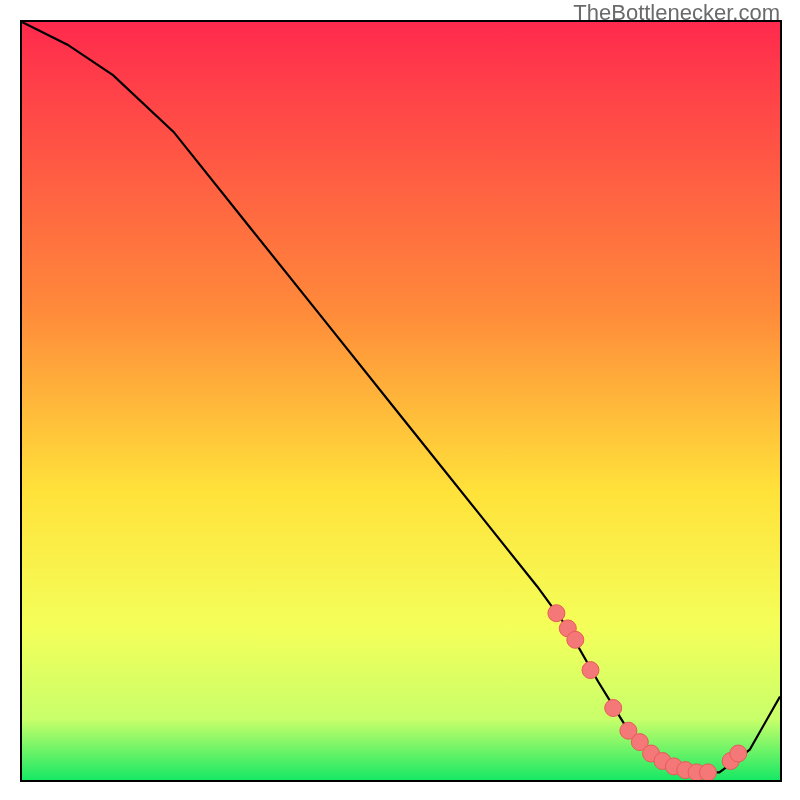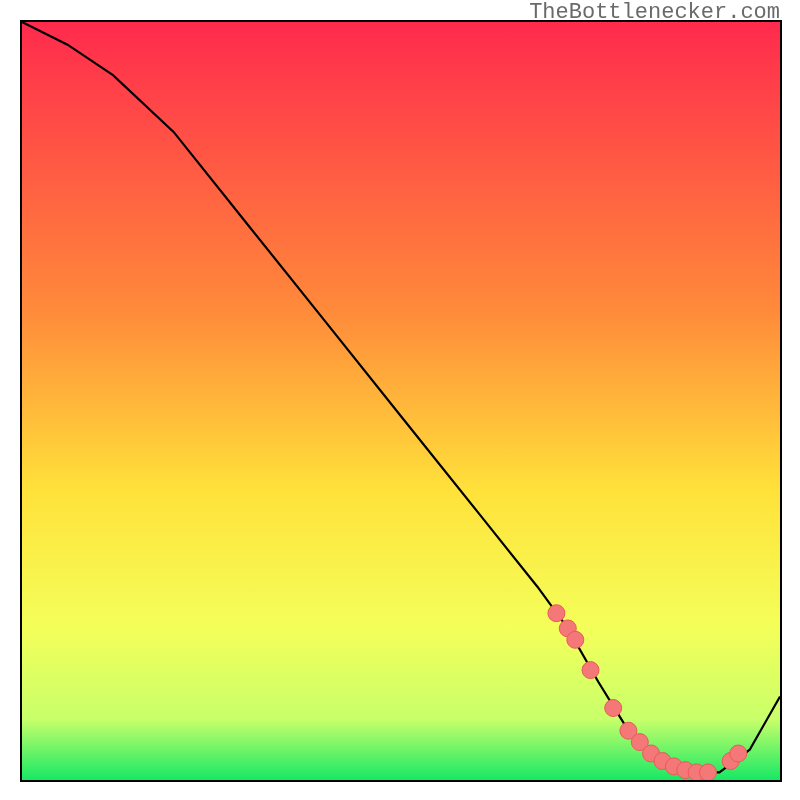--- a/index.html
+++ b/index.html
@@ -8,21 +8,20 @@
     width: 800px;
     height: 800px;
     overflow: hidden;
     background: #fff;
     font-family: Arial, Helvetica, sans-serif;
   }
   .frame {
     position: relative;
     width: 800px;
     height: 644px;
-    font-family: Liberation Mono, monospace;
   }
   .plot {
     position: absolute;
     left: 20px;
     top: 20px;
     width: 762px;
     height: 762px;
     border: 2px solid #000;
     box-sizing: border-box;
     overflow: hidden;

